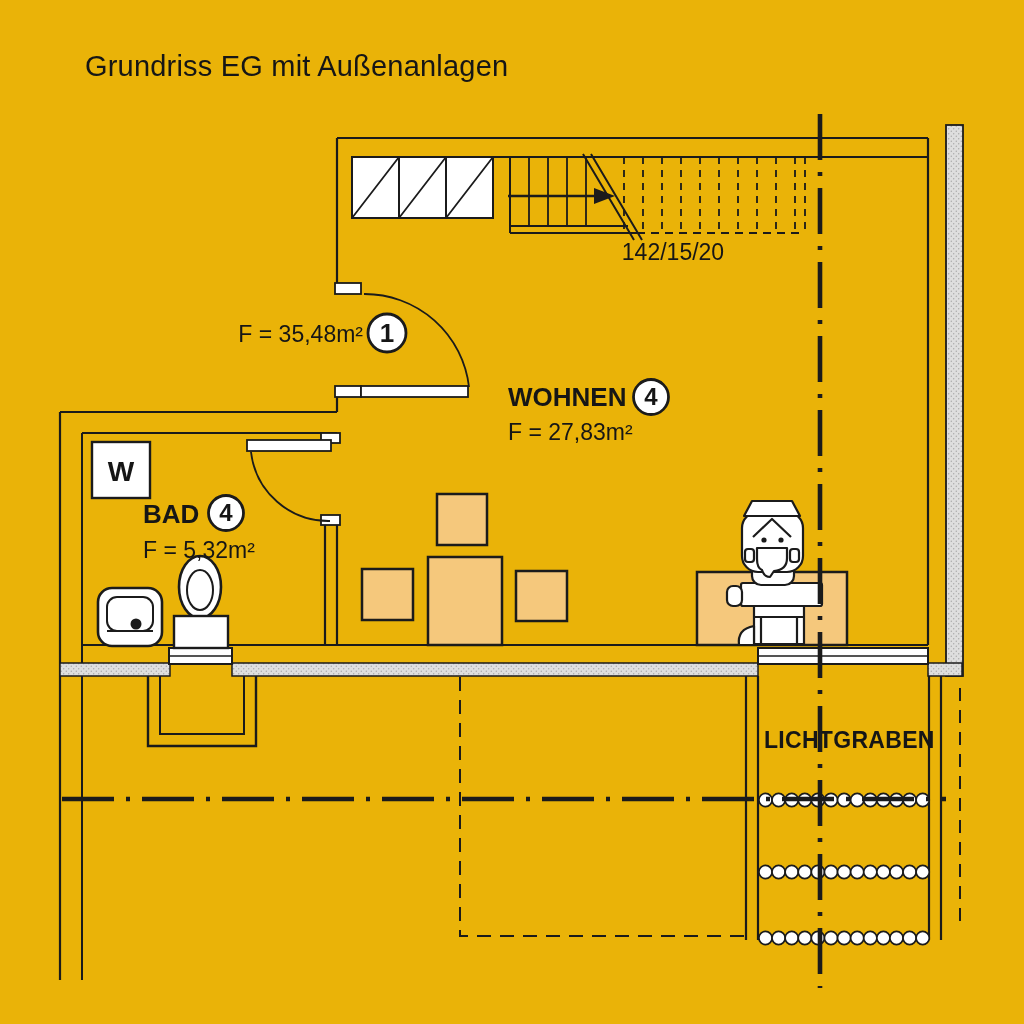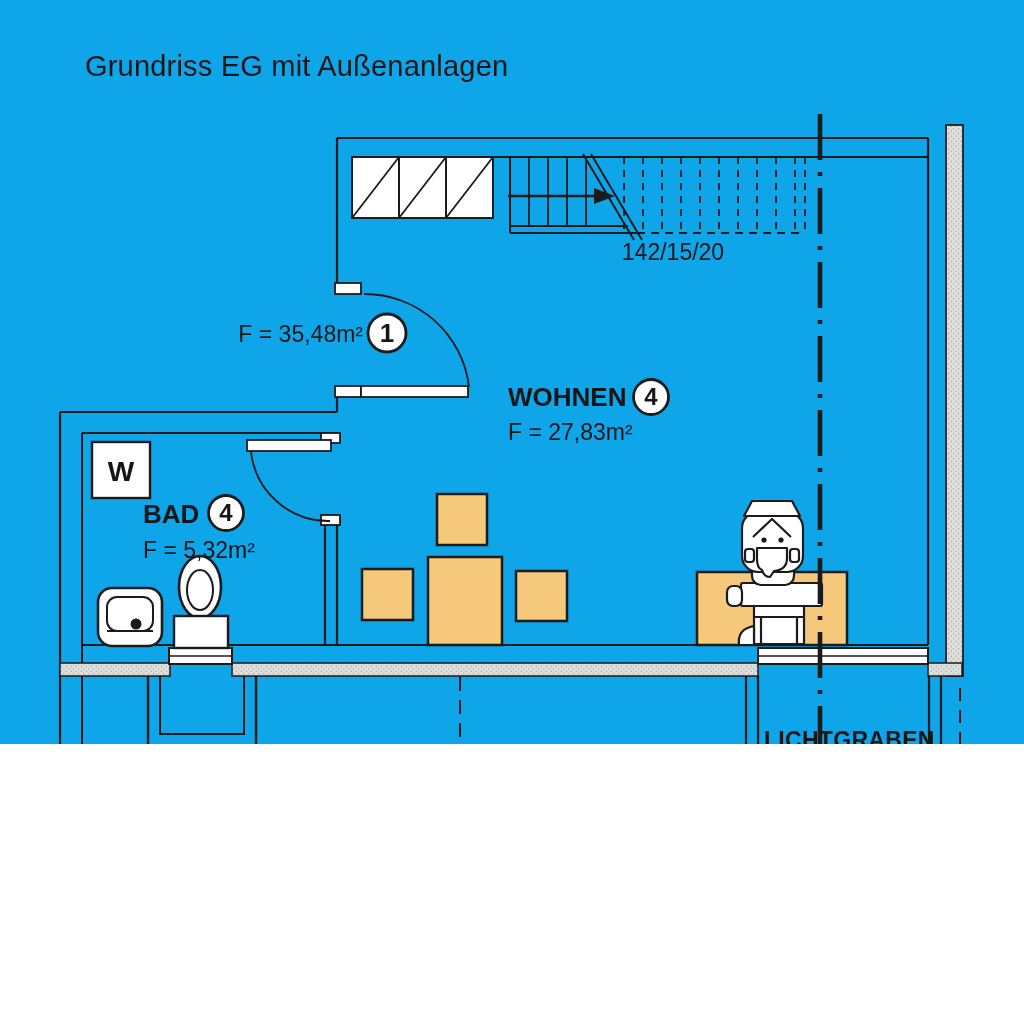--- a/index.html
+++ b/index.html
@@ -1,16 +1,16 @@
 <!DOCTYPE html>
 <html><head>
 <meta charset="utf-8">
 <style>
   html,body{margin:0;padding:0;background:#ffffff;}
-  .page{width:1024px;height:744px;position:relative;background:#0ea5e9;overflow:hidden;}
+  .page{width:1024px;height:1024px;position:relative;background:#eab308;overflow:hidden;}
   svg{display:block;}
   text{font-family:"Liberation Sans", sans-serif; fill:#161616;}
   .title{font-size:29px;font-weight:400;letter-spacing:0.2px;}
   .room-name{font-size:26px;font-weight:700;}
   .area{font-size:23px;font-weight:400;}
   .circnum{font-size:24px;font-weight:700;}
   .circnum-big{font-size:26px;font-weight:700;}
   .stair-label{font-size:23px;font-weight:400;}
   .lg-label{font-size:23px;font-weight:700;letter-spacing:0.3px;}
   .w-label{font-size:28px;font-weight:700;}

